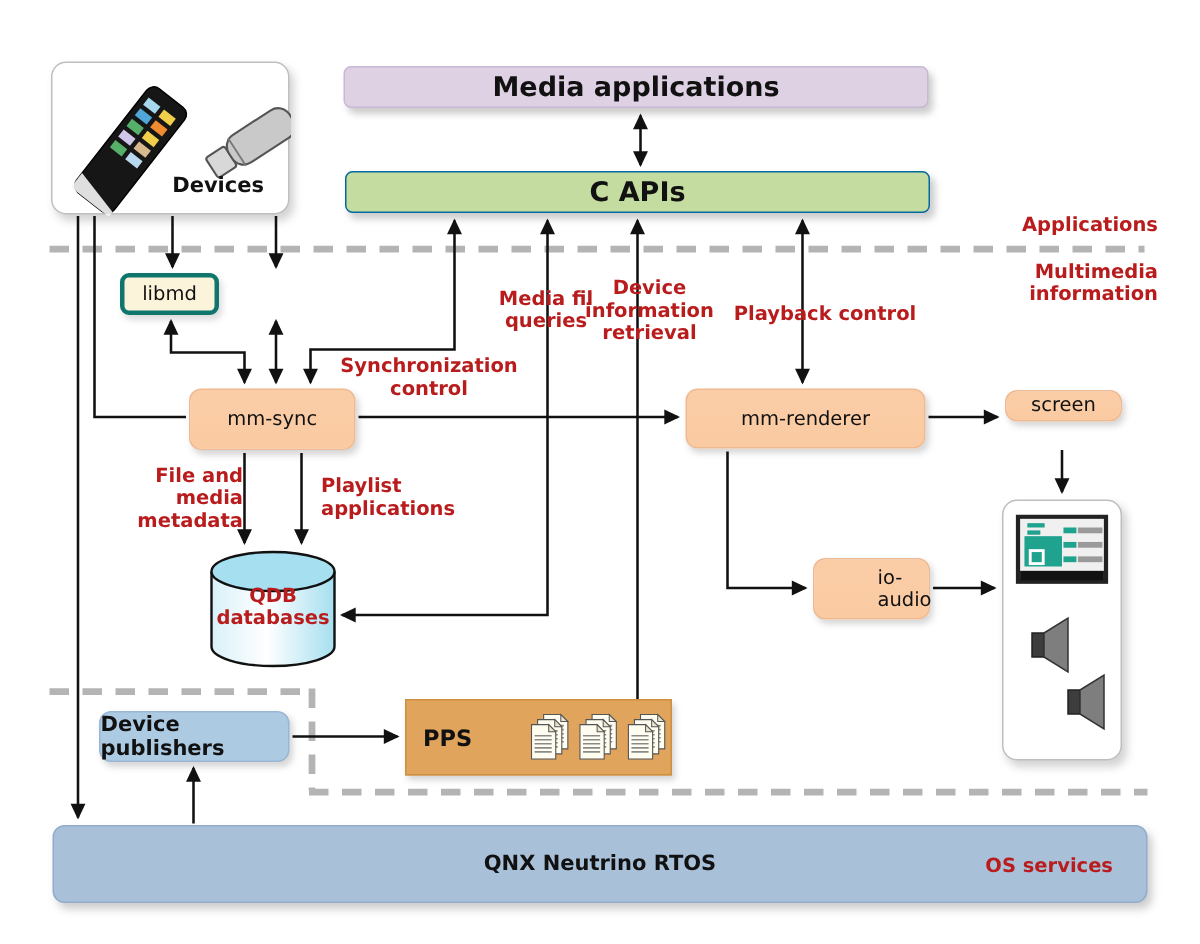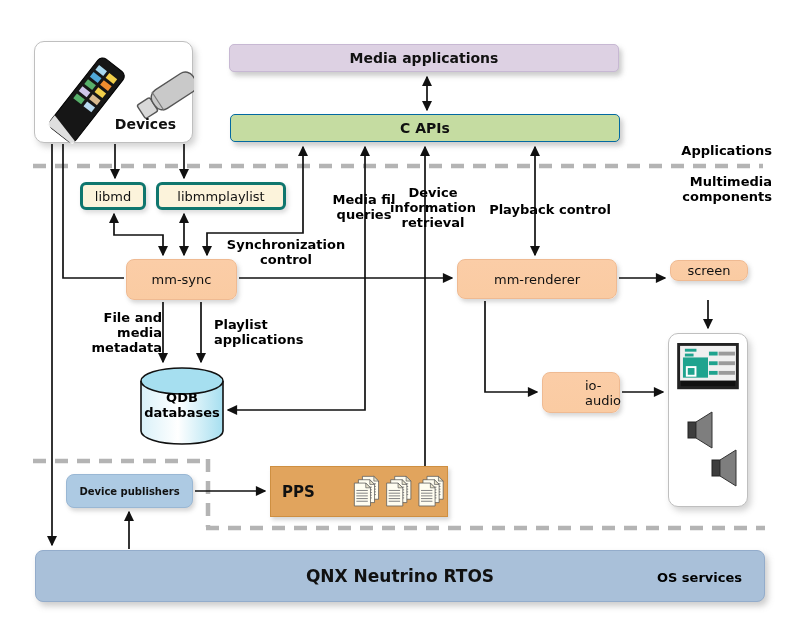--- a/index.html
+++ b/index.html
@@ -1,36 +1,36 @@
 <!DOCTYPE html>
 <html><head>
 <meta charset="utf-8">
 <style>
   html,body{margin:0;padding:0;background:#ffffff;}
   #stage{position:relative;width:800px;height:629px;background:#ffffff;
          font-family:"DejaVu Sans","Liberation Sans",sans-serif;color:#111;overflow:hidden;}
   .box{position:absolute;box-sizing:border-box;display:flex;align-items:center;justify-content:center;
        font-size:13px;color:#111;z-index:2;}
-  .bar{border-radius:5px;font-weight:bold;font-size:14px;
+  .bar{border-radius:5px;font-weight:bold;font-size:18px;
        box-shadow:3px 4px 5px rgba(110,110,110,.35);align-items:center;}
   .mediaapps{background:#ddd1e3;border:1px solid #c7b8d3;}
   .capis{background:#c5dca1;border:1px solid #0369a1;}
   .lib{background:#fcf3db;border:3px solid #0f766e;border-radius:6px;
        box-shadow:2px 3px 4px rgba(120,120,120,.25);}
   .svc{background:linear-gradient(#fbcda7,#facba2);border:1px solid #efba92;border-radius:8px;
        box-shadow:2px 3px 4px rgba(120,120,120,.3);}
   .whitebox{background:#ffffff;border:1px solid #bfbfbf;border-radius:10px;
        box-shadow:3px 4px 6px rgba(110,110,110,.3);}
-  .pub{background:#adcae3;border:1px solid #99b7d4;border-radius:8px;font-weight:bold;font-size:10px;
+  .pub{background:#adcae3;border:1px solid #99b7d4;border-radius:8px;font-weight:bold;font-size:14px;
        box-shadow:2px 3px 4px rgba(120,120,120,.3);}
   .pps{background:#e1a45d;border:1px solid #ce8f41;border-radius:0;justify-content:flex-start;
        box-shadow:2px 3px 4px rgba(120,120,120,.3);gap:32px;}
-  .qnx{background:#a9c0d9;border:1px solid #93accb;border-radius:8px;font-weight:bold;font-size:17px;
+  .qnx{background:#a9c0d9;border:1px solid #93accb;border-radius:8px;font-weight:bold;font-size:14px;
        box-shadow:3px 4px 6px rgba(110,110,110,.35);}
-  .flabel{position:absolute;font-weight:bold;font-size:13px;line-height:15px;color:#000000;
+  .flabel{position:absolute;font-weight:bold;font-size:13px;line-height:15px;color:#b91c1c;
           white-space:pre-line;z-index:6;}
   .ctr{text-align:center;} .rgt{text-align:right;} .lft{text-align:left;}
   #overlay{position:absolute;left:0;top:0;z-index:5;pointer-events:none;}
   #qdbsvg{position:absolute;left:138px;top:364px;z-index:1;}
   #qdblabel{position:absolute;left:140px;top:390px;width:84px;z-index:2;}
   .insvg{position:absolute;left:0;top:0;}
   #outputbox{flex-direction:column;justify-content:flex-start;padding-top:9px;}
   #outputlabel{font-weight:bold;font-size:14px;margin:4px 0 6px 0;}
   #ppslabel{font-weight:bold;font-size:15px;margin:0 6px 0 11px;}
   #deviceslabel{position:absolute;right:16px;bottom:10px;font-weight:bold;font-size:14px;}
@@ -82,23 +82,20 @@
   <div class="box bar mediaapps" style="left:229px;top:44px;width:390px;height:28px;">
     <span>Media applications</span>
   </div>
 
   <div class="box bar capis" style="left:230px;top:114px;width:390px;height:28px;">
     <span>C APIs</span>
   </div>
 
   <div class="box lib" style="left:80px;top:182px;width:66px;height:28px;">
     <span>libmd</span>
-  </div>
-  <div class="box lib" style="left:156px;top:182px;width:130px;height:28px;">
-    <span>libmmplaylist</span>
   </div>
 
   <div class="box svc" style="left:126px;top:259px;width:111px;height:41px;">
     <span>mm-sync</span>
   </div>
   <div class="box svc" style="left:457px;top:259px;width:160px;height:40px;">
     <span>mm-renderer</span>
   </div>
   <div class="box svc" style="left:670px;top:260px;width:78px;height:21px;">
     <span>screen</span>
@@ -176,21 +173,21 @@
 information
 retrieval</div>
   <div class="flabel ctr" style="left:483px;top:202px;width:134px;">Playback control</div>
   <div class="flabel rgt" style="left:90px;top:310px;width:72px;">File and
 media
 metadata</div>
   <div class="flabel lft" style="left:214px;top:317px;width:92px;">Playlist
 applications</div>
   <div class="flabel rgt" style="left:622px;top:143px;width:150px;">Applications</div>
   <div class="flabel rgt" style="left:622px;top:174px;width:150px;">Multimedia
-components</div>
+information</div>
   <div class="flabel rgt" style="left:592px;top:534px;width:150px;margin-top:36px;">OS services</div>
 
   <svg id="overlay" width="800" height="629" viewBox="0 0 800 629">
     <defs>
       <marker id="arr" viewBox="0 0 8 8" markerUnits="strokeWidth" markerWidth="6.5" markerHeight="6.5" refX="7" refY="4" orient="auto-start-reverse">
         <path d="M0.4,0.4 L8,4 L0.4,7.6 Z" fill="#111"></path>
       </marker>
     </defs>
 
     <g stroke="#b4b4b4" stroke-width="4.5" stroke-dasharray="13 9" fill="none">

